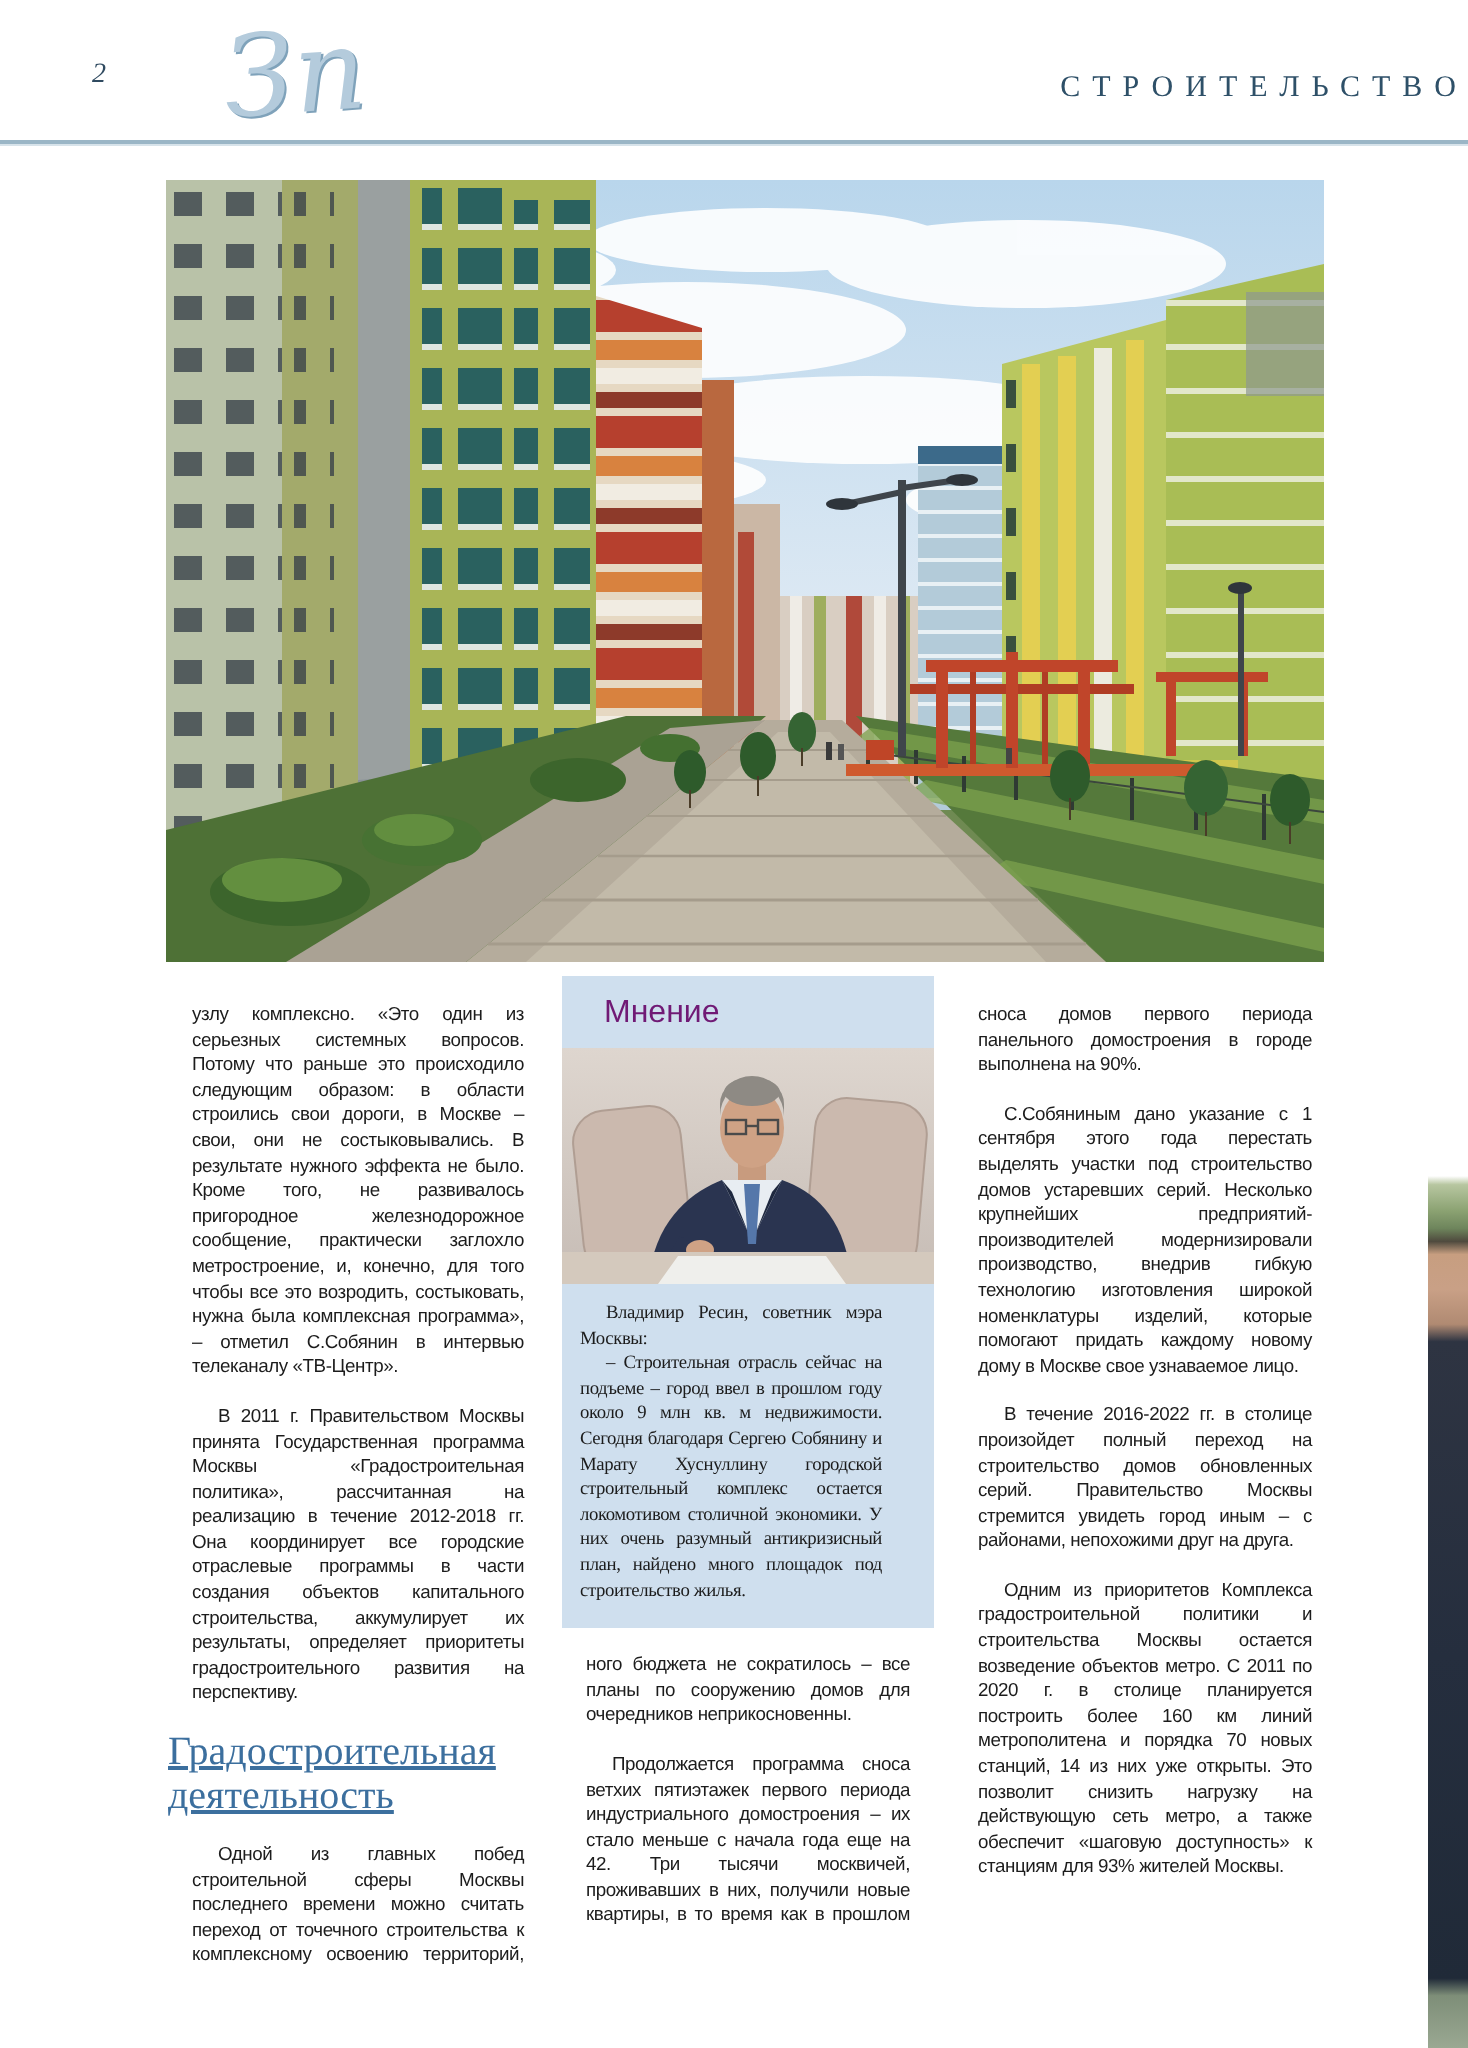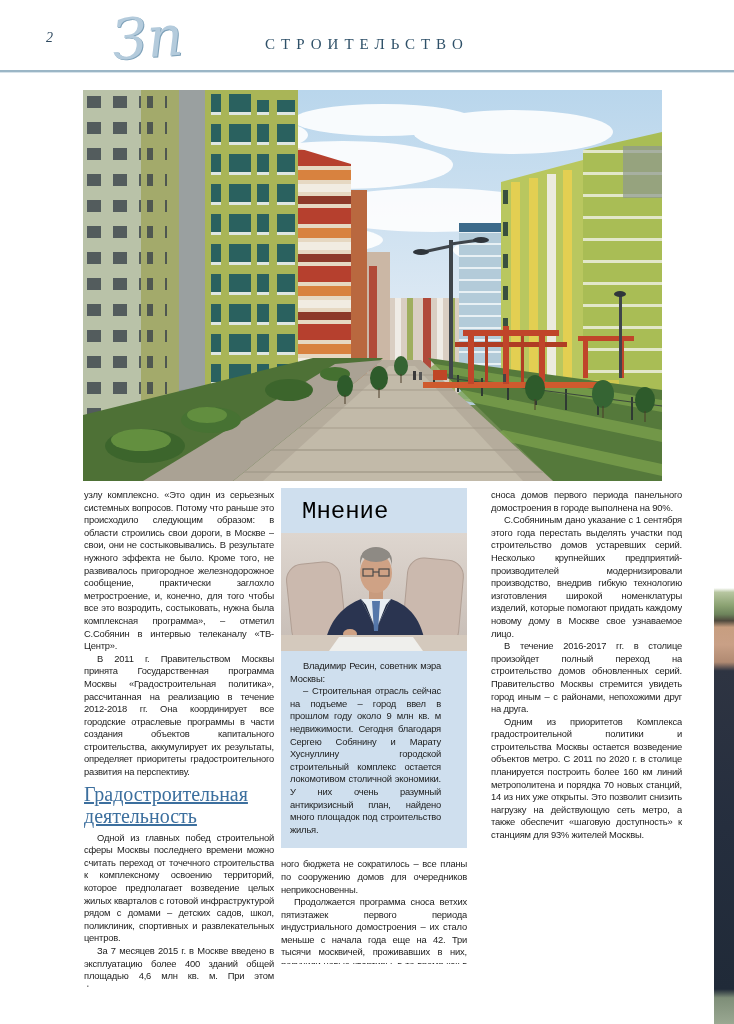--- a/index.html
+++ b/index.html
@@ -4,45 +4,45 @@
 <style>
   html,body{margin:0;padding:0;background:#ffffff;}
   .page{position:relative;width:734px;height:1024px;background:#ffffff;overflow:hidden;
         font-family:"Liberation Sans",sans-serif;color:#1c1c1c;}
   
   .page-num{position:absolute;left:46px;top:30px;font-family:"Liberation Serif",serif;
             font-style:italic;font-size:14px;color:#2f4a60;}
   .logo{position:absolute;left:112px;top:8px;font-family:"DejaVu Serif",serif;font-style:italic;
         font-size:56px;line-height:60px;color:#b4cbdc;text-shadow:1px 1px 0 #7fa2ba;
         transform:rotate(-4deg);z-index:3;}
-  .section-title{position:absolute;left:0;right:0;top:36px;text-align:center;
+  .section-title{position:absolute;left:0;right:0;top:36px;text-align:right;
         font-family:"Liberation Serif",serif;font-size:15px;letter-spacing:6px;color:#2e5068;}
   .rule{position:absolute;left:0;top:70px;width:734px;height:2px;background:#9bb6c6;
         border-bottom:1px solid #d7e3ea;}
   
   .main-photo{position:absolute;left:83px;top:90px;width:579px;height:391px;overflow:hidden;
         background:#cfe3f2;}
   .main-photo svg{display:block;width:100%;height:100%;}
   
   .col{position:absolute;overflow:hidden;}
   #col1{left:84px;top:489px;width:190px;height:498px;}
   #col2{left:281px;top:488px;width:186px;height:476px;}
-  #col3{left:491px;top:489px;width:191px;height:492px;}
-  .col p{margin:0;font-size:9.4px;line-height:12.6px;letter-spacing:-0.2px;
+  #col3{left:477px;top:489px;width:191px;height:492px;}
+  .col p{margin:12px;font-size:9.4px;line-height:12.6px;letter-spacing:-0.2px;
          text-align:justify;text-indent:13px;}
   .col p.noind{text-indent:0;}
   .col h2{font-family:"Liberation Serif",serif;font-weight:normal;color:#3c6f9e;
           font-size:20px;line-height:22px;margin:4px 0 5px 0;text-decoration:underline;}
   
   .opinion{width:186px;background:#cfdfee;margin:0 0 10px 0;}
-  .opinion-title{font-family:Liberation Mono, monospace;color:#000000;font-size:24px;
+  .opinion-title{font-family:Liberation Sans, sans-serif;color:#701a75;font-size:16px;
           padding:10px 10px 8px 21px;}
   .opinion-photo{width:186px;height:118px;overflow:hidden;}
   .opinion-photo svg{display:block;width:100%;height:100%;}
-  .opinion-text{padding:9px 26px 12px 9px;}
+  .opinion-text{padding:9px 26px 12px 9px;font-family:Liberation Serif, serif;}
   .opinion-text p{margin:0;font-size:9.4px;line-height:12.6px;letter-spacing:-0.2px;
           text-align:justify;text-indent:13px;}
   
   .bleed-strip{position:absolute;right:0;top:588px;width:20px;height:436px;
      background:linear-gradient(180deg,
         #ffffff 0%, #b7c6a0 1%, #8ba272 4%, #6e855c 6%, #4f4a3e 7.5%,
         #c79e80 9%, #cda favourites 0%,
         #c9a086 13%, #b08a72 17%, #2e3442 19%, #252e3e 55%, #202a38 92%,
         #7e8e78 94%, #9aa892 100%);}
 </style>
@@ -300,19 +300,19 @@
         <p>– Строительная отрасль сейчас на подъеме – город ввел в прошлом году около 9 млн кв. м недвижимости. Сегодня благодаря Сергею Собянину и Марату Хуснуллину городской строительный комплекс остается локомотивом столичной экономики. У них очень разумный антикризисный план, найдено много площадок под строительство жилья.</p>
       </div>
     </div>
     <p class="noind">ного бюджета не сократилось – все планы по сооружению домов для очередников неприкосновенны.</p>
     <p>Продолжается программа сноса ветхих пятиэтажек первого периода индустриального домостроения – их стало меньше с начала года еще на 42. Три тысячи москвичей, проживавших в них, получили новые квартиры, в то время как в прошлом году за это время новоселами стали только 2,5 тыс. жителей пятиэтажек. В целом программа</p>
   </div>
 
   <div class="col" id="col3">
     <p class="noind">сноса домов первого периода панельного домостроения в городе выполнена на 90%.</p>
     <p>С.Собяниным дано указание с 1 сентября этого года перестать выделять участки под строительство домов устаревших серий. Несколько крупнейших предприятий-производителей модернизировали производство, внедрив гибкую технологию изготовления широкой номенклатуры изделий, которые помогают придать каждому новому дому в Москве свое узнаваемое лицо.</p>
-    <p>В течение 2016-2017 гг. в столице произойдет полный переход на строительство домов обновленных серий. Правительство Москвы стремится увидеть город иным – с районами, непохожими друг на друга.</p>
+    <p>В течение 2016-2022 гг. в столице произойдет полный переход на строительство домов обновленных серий. Правительство Москвы стремится увидеть город иным – с районами, непохожими друг на друга.</p>
     <p>Одним из приоритетов Комплекса градостроительной политики и строительства Москвы остается возведение объектов метро. С 2011 по 2020 г. в столице планируется построить более 160 км линий метрополитена и порядка 70 новых станций, 14 из них уже открыты. Это позволит снизить нагрузку на действующую сеть метро, а также обеспечит «шаговую доступность» к станциям для 93% жителей Москвы.</p>
   </div>
 
   <div class="bleed-strip" style="background:linear-gradient(180deg,#ffffff 0%,#b7c6a0 1%,#8ba272 4%,#6e855c 6%,#4f4a3e 7.5%,#c79e80 9%,#c9a086 13%,#b08a72 17%,#2e3442 19%,#252e3e 55%,#202a38 92%,#7e8e78 94%,#9aa892 100%);"></div>
 
 </div>
 
 </body></html>

